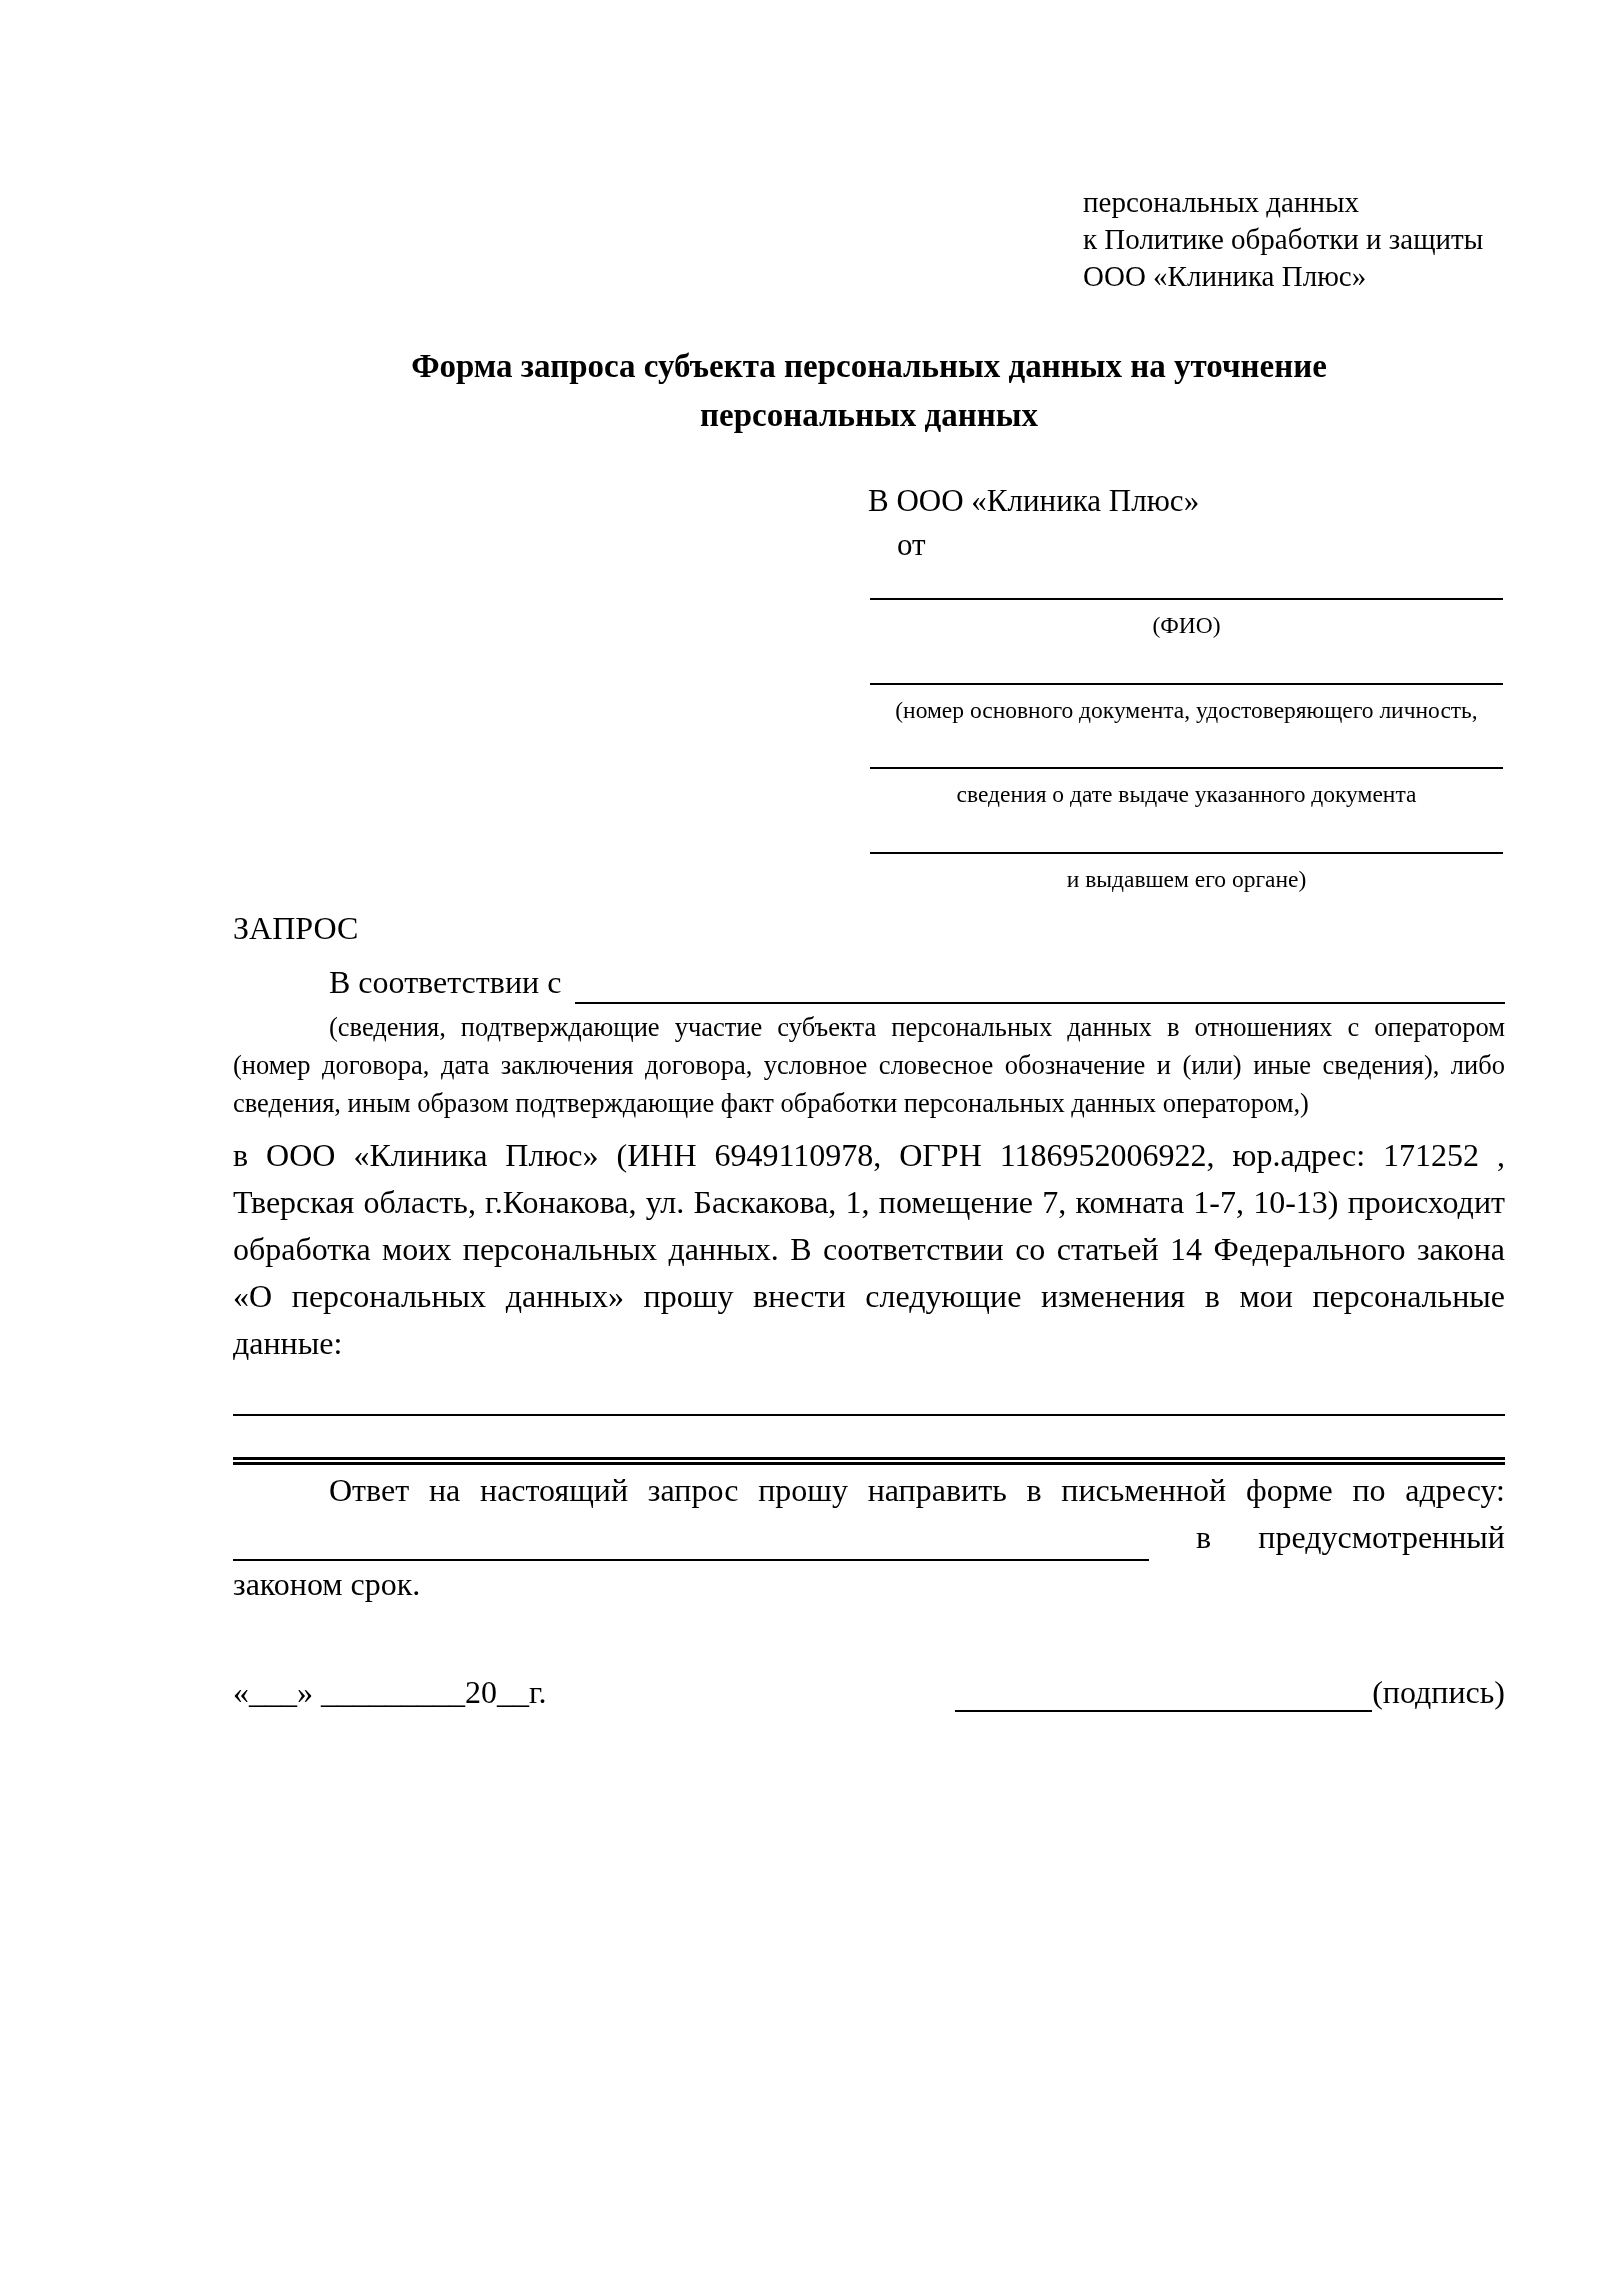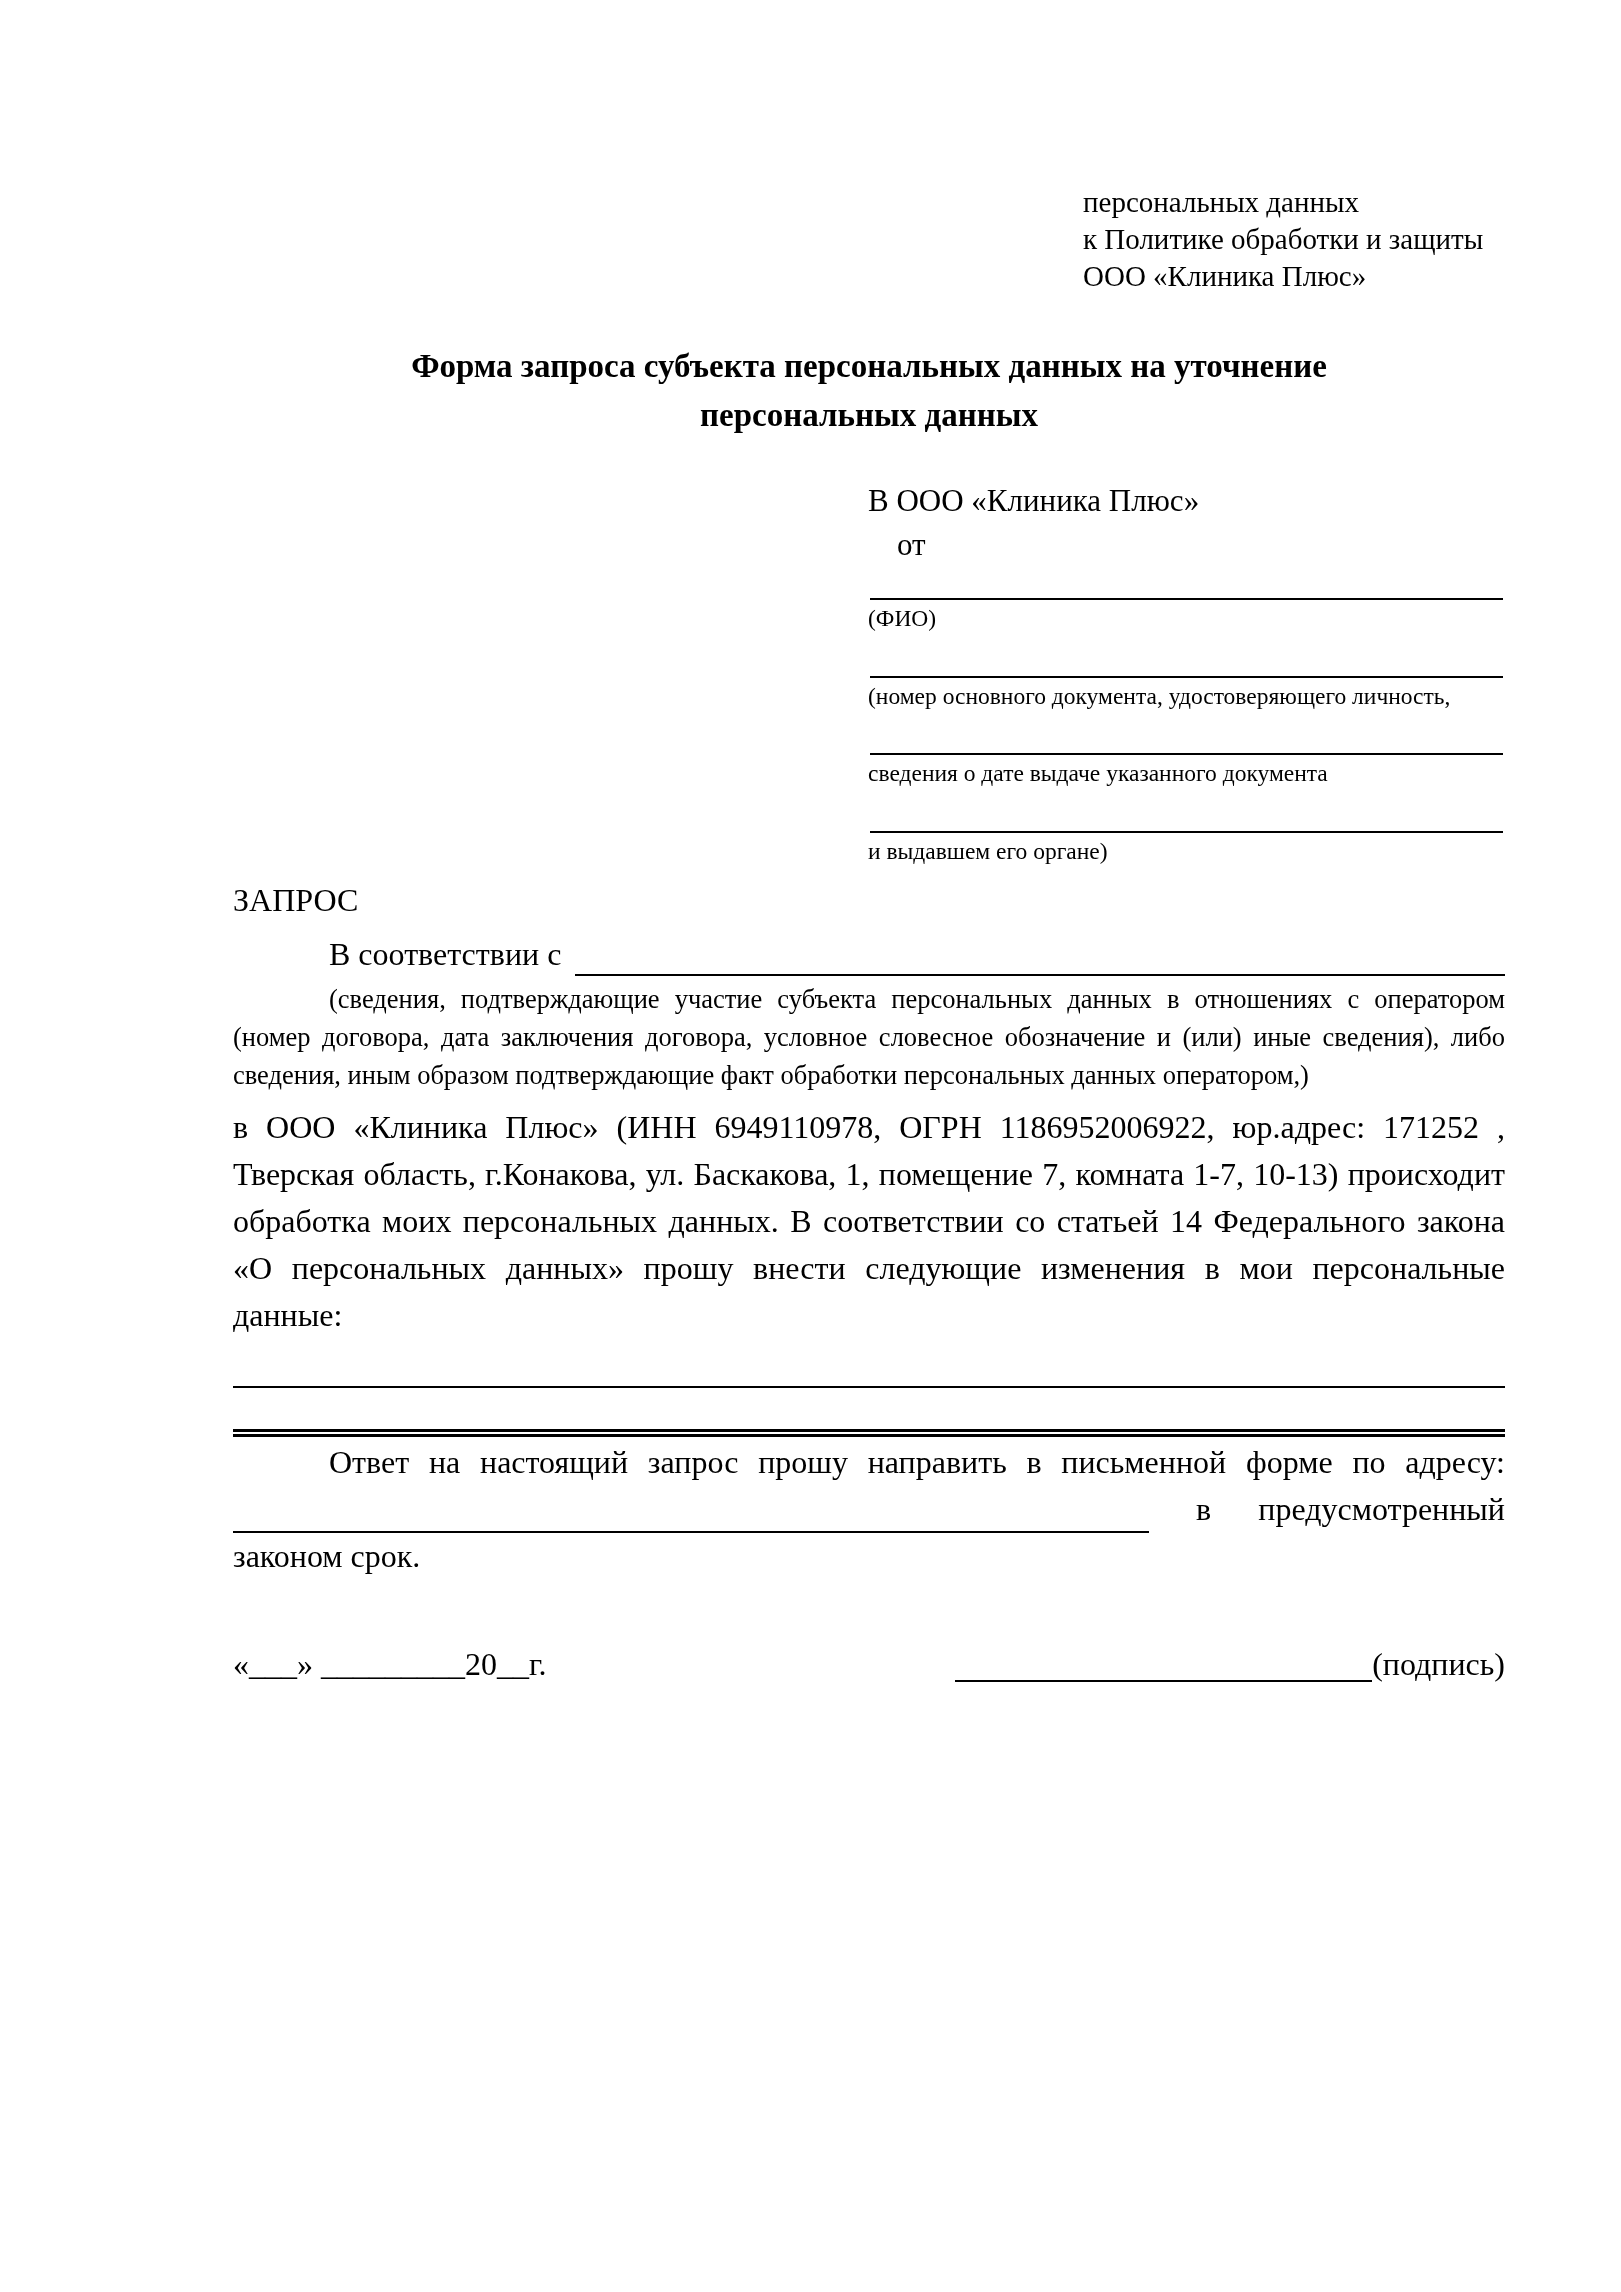--- a/index.html
+++ b/index.html
@@ -35,23 +35,24 @@
   .from-label{
     margin-left:29px;
     margin-top:7.8px;
   }
   .field .blank{
     height:35px;
     border-bottom:2.9px solid #000;
     margin:0 2px;
   }
   .field .caption{
+    text-align:center;
     font-size:23.5px;
     line-height:29px;
-    padding-top:4px;
+    padding-top:11px;
     padding-bottom:7.8px;
   }
   .request-heading{
     margin-top:8px;
     text-align:left;
     font-size:32px;
   }
   .intro-line{
     margin-top:13.7px;
     display:flex;
@@ -117,21 +118,21 @@
   .footer-row{
     margin-top:63px;
     display:flex;
     justify-content:space-between;
     align-items:flex-end;
     font-size:32px;
     line-height:43px;
   }
   .sig-group{
     display:flex;
-    align-items:flex-start;
+    align-items:center;
   }
   .sig-group .sig-blank{
     width:417px;
     border-bottom:2.9px solid #000;
     height:37px;
   }
 </style>
 </head>
 <body>
 

